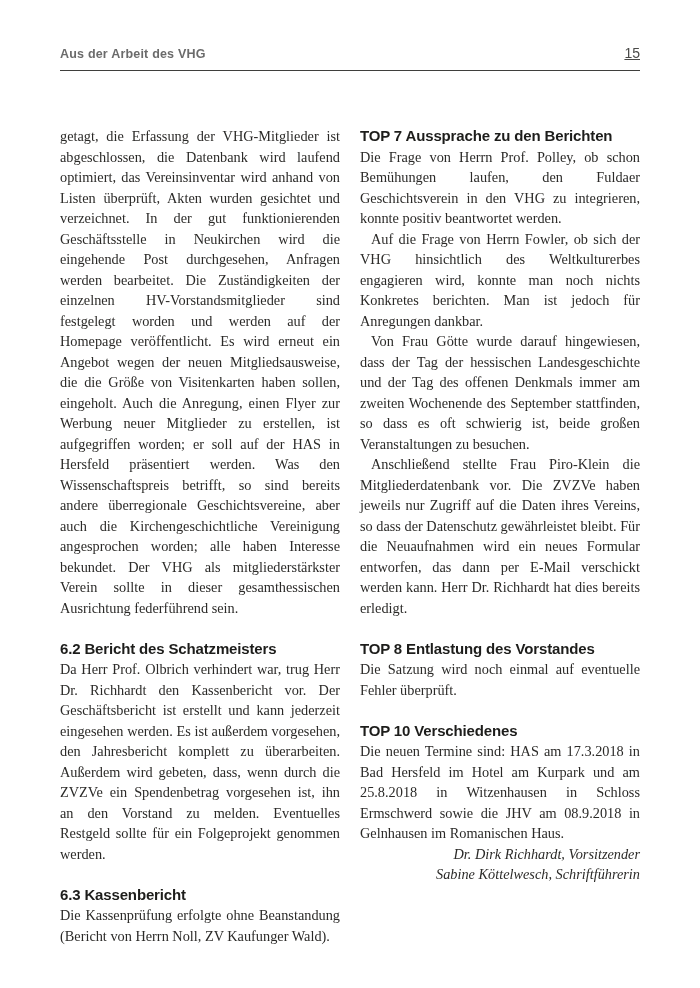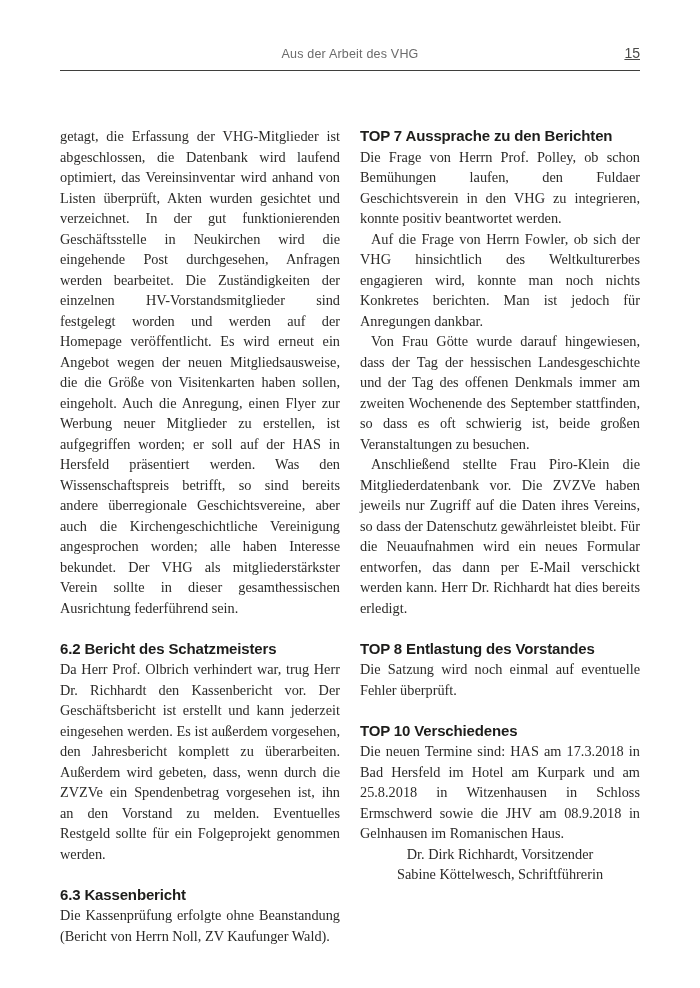--- a/index.html
+++ b/index.html
@@ -21,24 +21,25 @@
     top: 47px;
     left: 60px;
     width: 580px;
     height: 18px;
     font-family: "Liberation Sans", sans-serif;
   }
   .running-title {
     position: absolute;
     left: 0;
     right: 0;
-    text-align: center;
+    text-align: left;
     font-size: 12.5px;
     letter-spacing: 0.2px;
     color: var(--header_text, #6b6b6b);
+    font-weight: bold;
   }
   .page-number {
     position: absolute;
     right: 0;
     top: -2px;
     font-size: 14px;
     color: var(--page_number_text, #4a4a48);
     text-decoration: underline;
   }
   .header-rule {
@@ -79,21 +80,22 @@
     font-weight: 700;
     letter-spacing: -0.15px;
     line-height: 20.5px;
     text-align: left;
     color: var(--heading_text, #1d1d1b);
   }
   .section-heading.first {
     margin-top: 0;
   }
   .signature {
-    text-align: center;
+    text-align: right;
+    font-style: italic;
   }
 </style>
 </head>
 <body>
 
 <div class="page">
 
   <div class="header">
     <div class="running-title">Aus der Arbeit des VHG</div>
     <div class="page-number">15</div>

